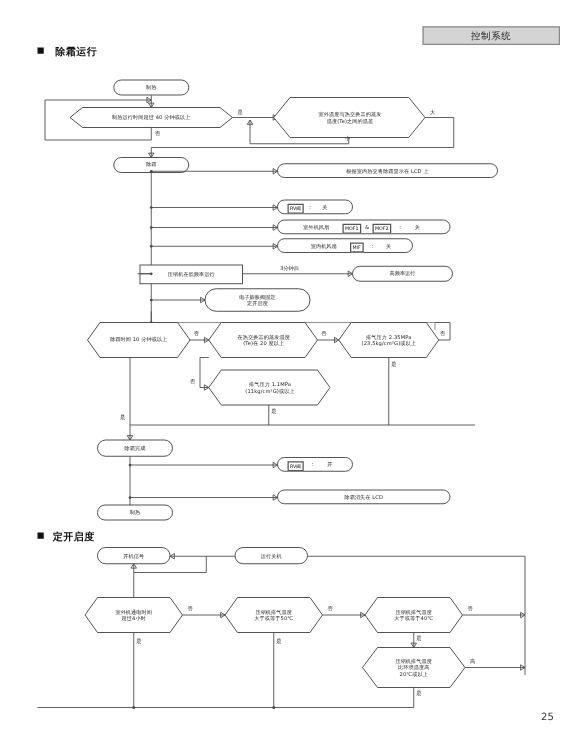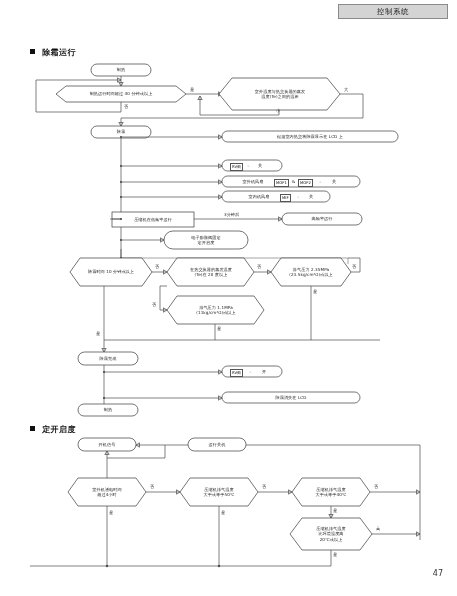--- a/index.html
+++ b/index.html
@@ -5,21 +5,21 @@
   html,body{margin:0;padding:0;}
   body{
     width:457px;height:596px;background:#ffffff;
     font-family:"DejaVu Sans","Liberation Sans",sans-serif;
     color:#1a1a1a;position:relative;overflow:hidden;
   }
   .page{position:absolute;inset:0;}
 
   
   .header-tab{
-    position:absolute;left:338px;top:4px;width:108px;height:13px;
+    position:absolute;left:338px;top:21px;width:108px;height:13px;
     background:#d4d4d4;border:1px solid #8a8a8a;
     display:flex;align-items:center;justify-content:center;
     font-size:7.5px;letter-spacing:.6px;color:#222;
   }
 
   
   .sec-head{
     position:absolute;font-size:8px;font-weight:bold;color:#111;
     letter-spacing:.4px;white-space:nowrap;
   }
@@ -62,21 +62,21 @@
 </style>
 </head>
 <body>
 
 <div class="page">
 
   <div class="header-tab">
     <span>控制系统</span>
   </div>
 
-  <div class="sec-head" style="left:30px;top:47px;">
+  <div class="sec-head" style="left:30px;top:36px;font-family:Liberation Mono, monospace;">
     <span>除霜运行</span>
   </div>
 
   <div class="sec-head" style="left:30px;top:424px;">
     <span>定开启度</span>
   </div>
 
   <svg class="fc" viewBox="0 0 457 596">
 
     <rect class="shape" x="91" y="64" width="60" height="12" rx="6" ry="6"></rect>
@@ -326,15 +326,15 @@
 
   <div class="lbl" style="left:150px;top:484px;">否</div>
   <div class="lbl" style="left:262px;top:484px;">否</div>
   <div class="lbl" style="left:374px;top:484px;">否</div>
   <div class="lbl" style="left:333px;top:508px;">是</div>
   <div class="lbl" style="left:376px;top:526px;">高</div>
   <div class="lbl" style="left:109px;top:510px;">是</div>
   <div class="lbl" style="left:221px;top:510px;">是</div>
   <div class="lbl" style="left:333px;top:552px;">是</div>
 
-  <div class="page-num">47</div>
+  <div class="page-num">25</div>
 
 </div>
 
 </body></html>

